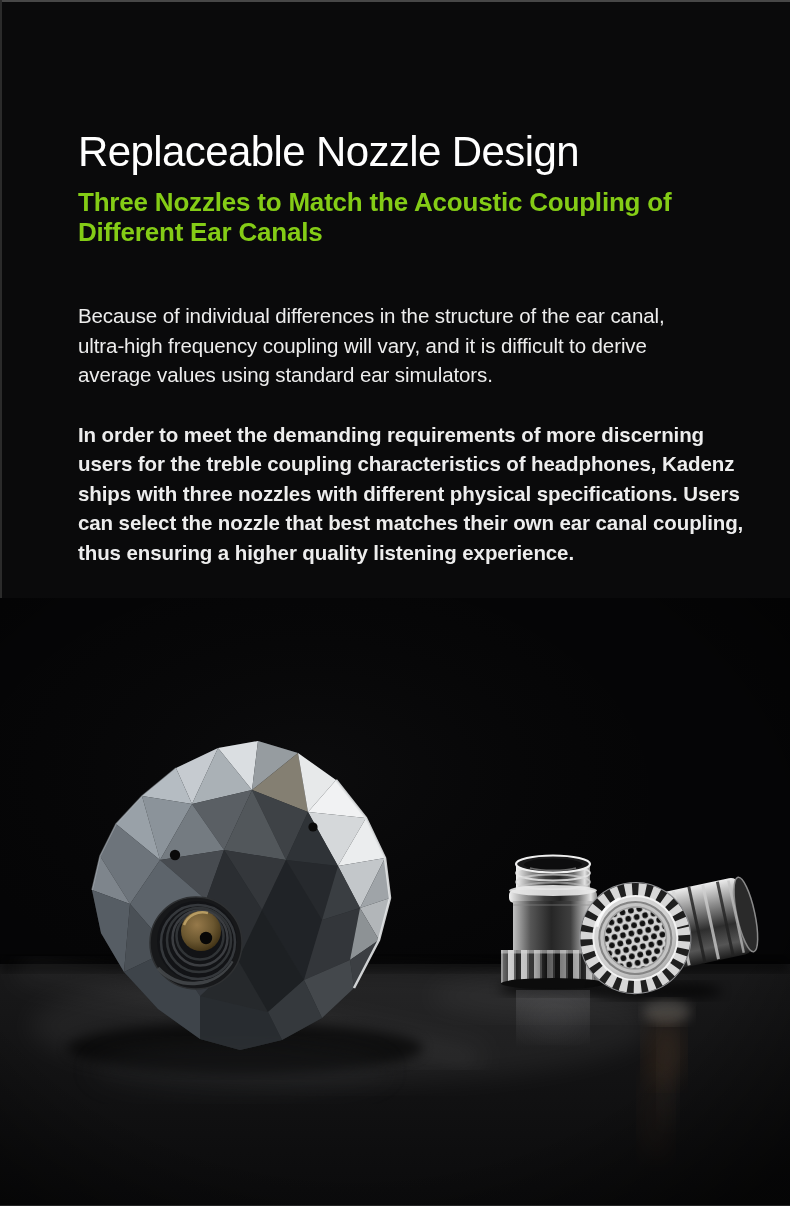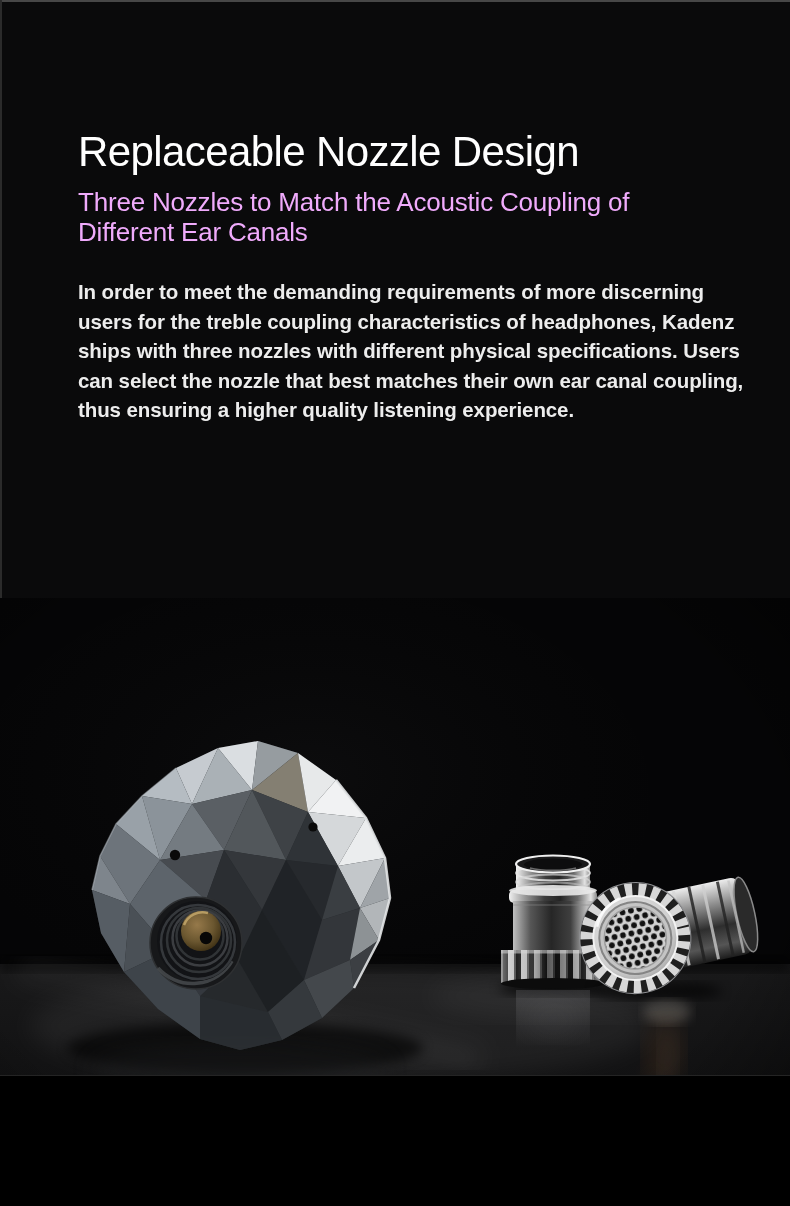--- a/index.html
+++ b/index.html
@@ -1,33 +1,33 @@
 <!DOCTYPE html>
 <html><head>
 <meta charset="utf-8">
 <style>
   html,body{margin:0;padding:0;background:#000;}
   .page{
-    position:relative;width:790px;height:1076px;background:#0a0a0b;
+    position:relative;width:790px;height:1206px;background:#0a0a0b;
     overflow:hidden;font-family:"Liberation Sans",sans-serif;
   }
   .rule-top{position:absolute;top:0;left:0;width:790px;height:2px;background:#474747;}
   .rule-left{position:absolute;top:0;left:0;width:2px;height:598px;background:#2b2b2b;}
   .rule-bottom{position:absolute;bottom:0;left:0;width:790px;height:1px;background:#242424;}
   .copy{
     position:absolute;top:0;left:0;width:790px;height:598px;
     padding:126px 40px 0 78px;box-sizing:border-box;color:#ffffff;
   }
   .title{
     margin:0;font-size:42px;font-weight:400;letter-spacing:-0.6px;
     line-height:51px;color:#ffffff;white-space:pre-line;
   }
   .subtitle{
-    margin:10px 0 0;font-size:26px;font-weight:400;line-height:30px;
-    letter-spacing:-0.2px;color:#f0abfc;white-space:pre-line;
+    margin:10px 0 0;font-size:26px;font-weight:700;line-height:30px;
+    letter-spacing:-0.2px;color:#84cc16;white-space:pre-line;
   }
   .body-p{
     margin:0;font-size:20.5px;font-weight:400;line-height:29.5px;
     letter-spacing:-0.1px;color:#ededed;white-space:pre-line;
   }
   .p1{margin-top:54px;}
   .p2{margin-top:30px;font-weight:bold;}
   .photo{position:absolute;top:598px;left:0;width:790px;height:608px;margin:0;}
   .photo svg{display:block;}
 </style>
@@ -35,20 +35,23 @@
 <body>
 
 <div class="page">
   <div class="rule-top"></div>
   <div class="rule-left"></div>
 
   <section class="copy">
     <h1 class="title">Replaceable Nozzle Design</h1>
     <h2 class="subtitle">Three Nozzles to Match the Acoustic Coupling of
 Different Ear Canals</h2>
+    <p class="body-p p1">Because of individual differences in the structure of the ear canal,
+ultra-high frequency coupling will vary, and it is difficult to derive
+average values using standard ear simulators.</p>
     <p class="body-p p2">In order to meet the demanding requirements of more discerning
 users for the treble coupling characteristics of headphones, Kadenz
 ships with three nozzles with different physical specifications. Users
 can select the nozzle that best matches their own ear canal coupling,
 thus ensuring a higher quality listening experience.</p>
   </section>
 
   <figure class="photo">
     <svg width="790" height="608" viewBox="0 0 790 608" xmlns="http://www.w3.org/2000/svg">
       <defs>

